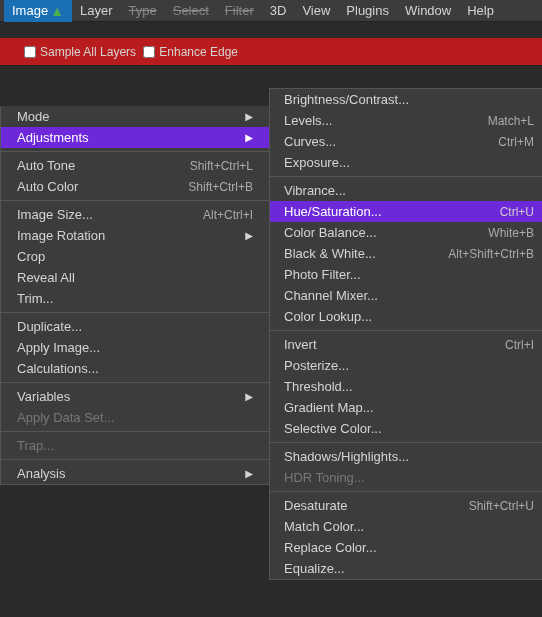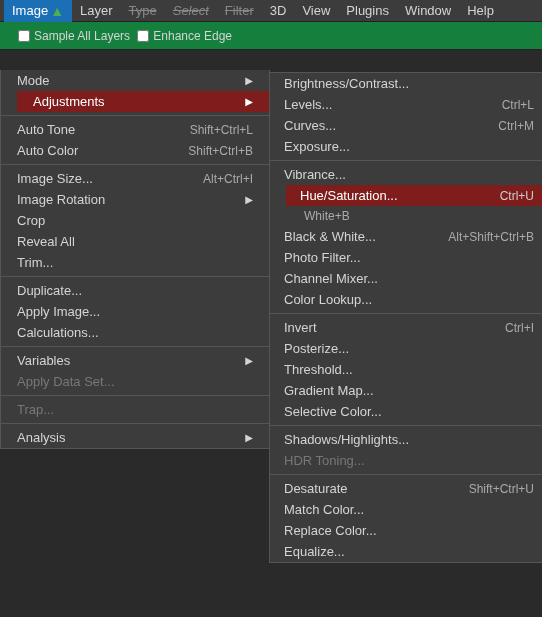--- a/index.html
+++ b/index.html
@@ -33,26 +33,27 @@
       display: flex;
       align-items: center;
     }
     .menubar-item.image-active {
       background: #1a6fb5;
       color: #fff;
     }
 
     
     .topbar {
-      background: #15803d;
+      background: #b91c1c;
       height: 28px;
       display: flex;
       align-items: center;
-      padding: 0 18px;
+      padding: 0 24px;
       border-bottom: 1px solid #222;
+      margin-top: 16px;
     }
     .topbar-checkbox {
       display: flex;
       align-items: center;
       gap: 4px;
       font-size: 12px;
       color: #d4d4d4;
     }
     .topbar-checkbox input[type="checkbox"] {
       width: 12px;
@@ -65,37 +66,36 @@
       position: relative;
     }
 
     
     .left-menu {
       background: #3c3c3c;
       width: 270px;
       border: 1px solid #555;
       border-top: none;
       position: absolute;
-      top: 20px;
+      top: 40px;
       left: 0;
       z-index: 100;
     }
     .menu-item {
       display: flex;
       align-items: center;
       justify-content: space-between;
       padding: 3px 16px 3px 16px;
       cursor: pointer;
       color: #d4d4d4;
       white-space: nowrap;
     }
     .menu-item.highlighted {
-      background: #7f1d1d;
+      background: #6d28d9;
       color: #fff;
-      margin-left: 16px;
     }
     .menu-item.disabled {
       color: #777;
       cursor: default;
     }
     .menu-item-label {
       flex: 1;
     }
     .menu-item-shortcut {
       color: #aaa;
@@ -143,21 +143,21 @@
   <div class="menubar-item image-active">
     <span>Image</span>
     <span class="arrow-indicator">▲</span>
   </div>
   <div class="menubar-item">
     <span>Layer</span>
   </div>
   <div class="menubar-item" style="text-decoration: line-through; color:#888;">
     <span>Type</span>
   </div>
-  <div class="menubar-item" style="text-decoration: line-through; color:#888;font-style:italic;">
+  <div class="menubar-item" style="text-decoration: line-through; color:#888;">
     <span>Select</span>
   </div>
   <div class="menubar-item" style="text-decoration: line-through; color:#888;">
     <span>Filter</span>
   </div>
   <div class="menubar-item">
     <span>3D</span>
   </div>
   <div class="menubar-item">
     <span>View</span>
@@ -251,38 +251,39 @@
         <span class="menu-arrow">▶</span>
       </div>
     </div>
 
   <div class="right-menu" id="right-menu-el">
   <div class="menu-item">
         <span class="menu-item-label">Brightness/Contrast...</span>
       </div>
       <div class="menu-item">
         <span class="menu-item-label">Levels...</span>
-        <span class="menu-item-shortcut">Ctrl+L</span>
+        <span class="menu-item-shortcut">Match+L</span>
       </div>
       <div class="menu-item">
         <span class="menu-item-label">Curves...</span>
         <span class="menu-item-shortcut">Ctrl+M</span>
       </div>
       <div class="menu-item">
         <span class="menu-item-label">Exposure...</span>
       </div>
       <div class="menu-separator"></div>
       <div class="menu-item">
         <span class="menu-item-label">Vibrance...</span>
       </div>
       <div class="menu-item highlighted">
         <span class="menu-item-label">Hue/Saturation...</span>
         <span class="menu-item-shortcut">Ctrl+U</span>
       </div>
       <div class="menu-item">
+        <span class="menu-item-label">Color Balance...</span>
         <span class="menu-item-shortcut">White+B</span>
       </div>
       <div class="menu-item">
         <span class="menu-item-label">Black &amp; White...</span>
         <span class="menu-item-shortcut">Alt+Shift+Ctrl+B</span>
       </div>
       <div class="menu-item">
         <span class="menu-item-label">Photo Filter...</span>
       </div>
       <div class="menu-item">

